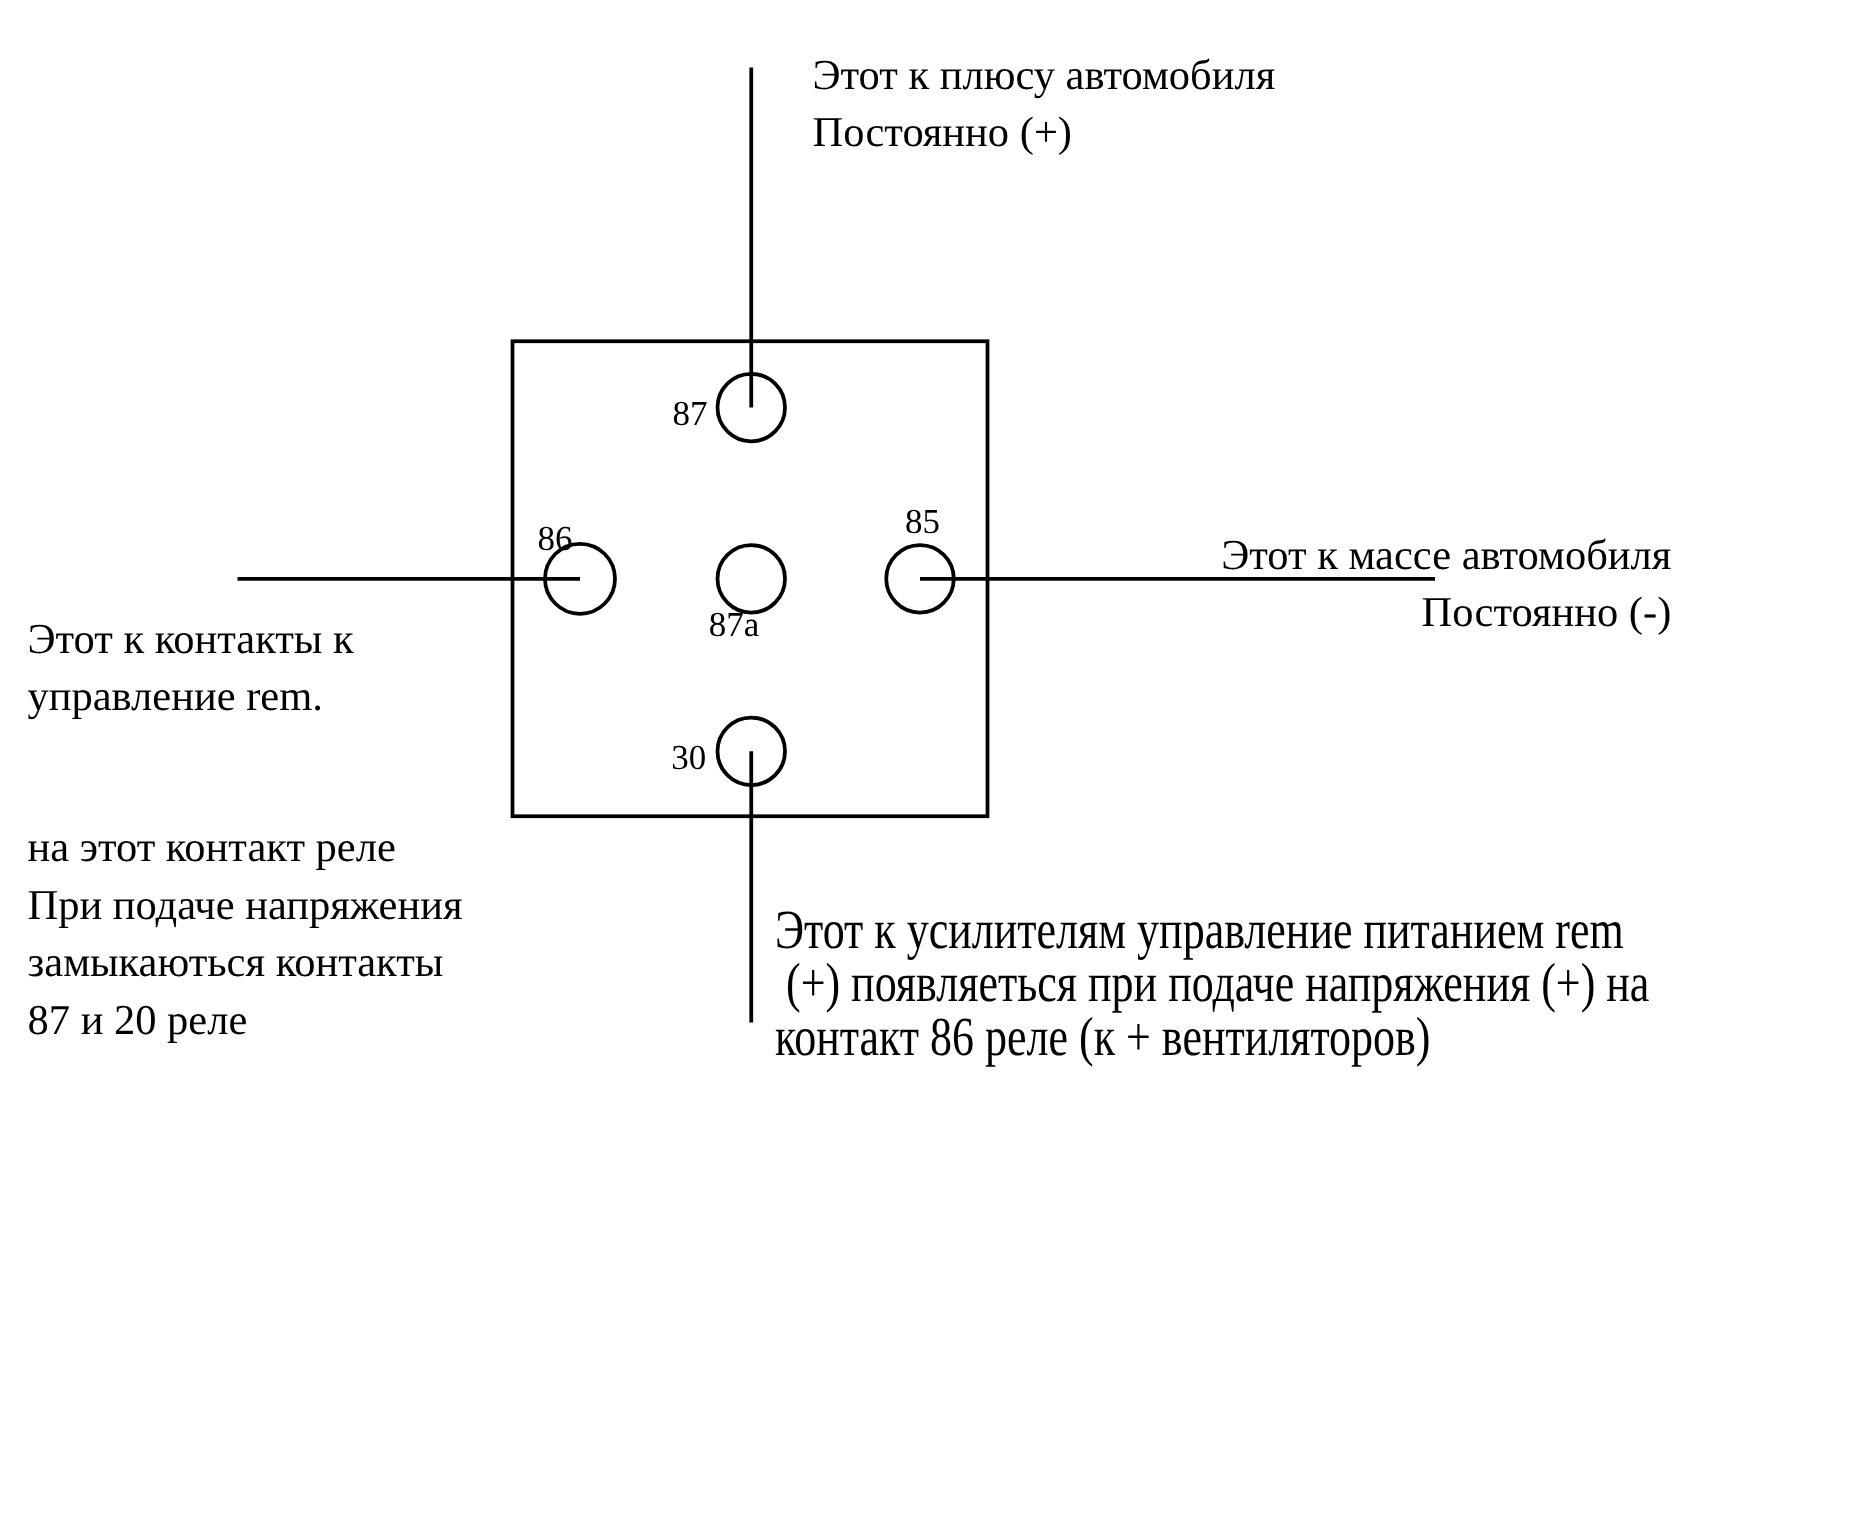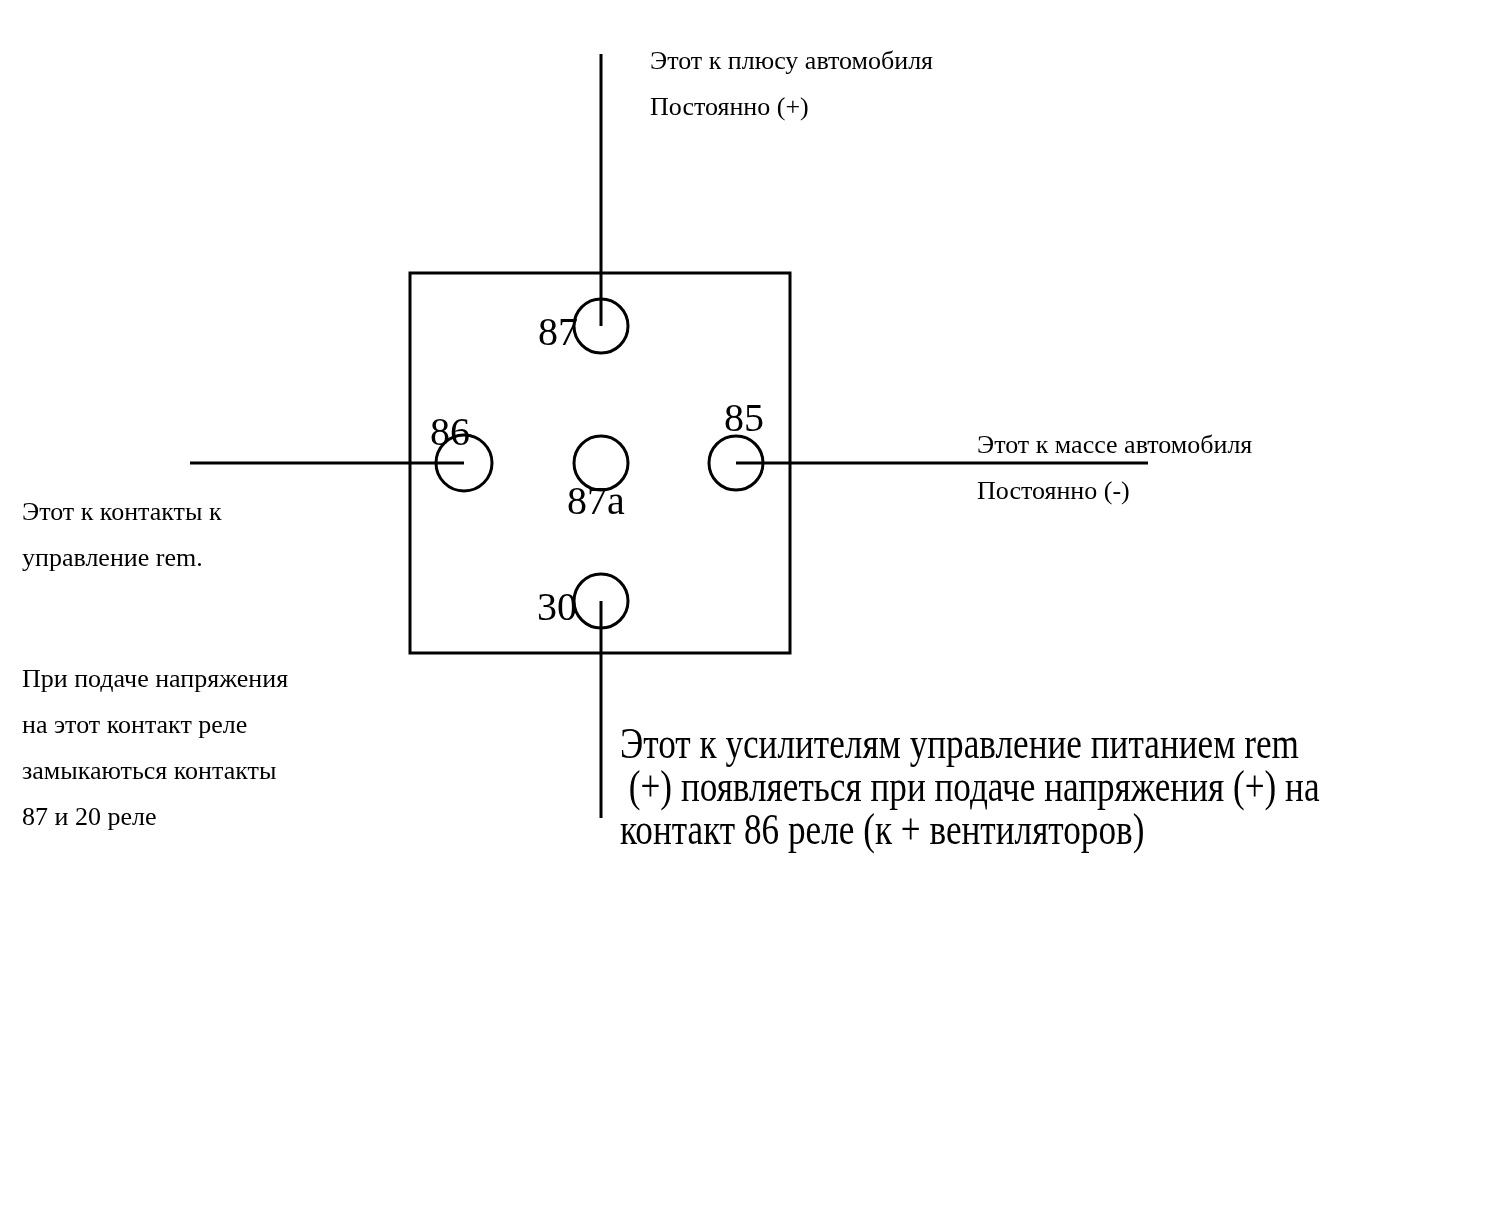--- a/index.html
+++ b/index.html
@@ -16,36 +16,36 @@
     font-family: "Liberation Serif", serif;
     color: #000000;
   }
   .diagram-svg {
     position: absolute;
     left: 0;
     top: 0;
   }
   .anno {
     position: absolute;
-    font-size: 26px;
+    font-size: 34px;
     line-height: 46px;
     color: #000000;
   }
   .anno .txt-line {
     white-space: pre;
   }
   .anno-condensed {
     font-size: 44px;
     line-height: 43px;
     transform: scaleX(0.80);
     transform-origin: 0 0;
   }
   .pin-label {
     position: absolute;
-    font-size: 40px;
+    font-size: 28px;
     line-height: 40px;
     white-space: pre;
   }
 </style>
 </head>
 <body>
 
 <div class="canvas">
 
   <svg class="diagram-svg" width="1500" height="1228" viewBox="0 0 1500 1228">
@@ -68,33 +68,33 @@
   <div class="pin-label" style="left:430px; top:412px;">86</div>
   <div class="pin-label" style="left:704px; top:398px;margin-left:20px;">85</div>
   <div class="pin-label" style="left:567px; top:481px;">87a</div>
   <div class="pin-label" style="left:537px; top:587px;">30</div>
 
   <div class="anno" style="left:650px; top:38px;">
     <div class="txt-line">Этот к плюсу автомобиля</div>
     <div class="txt-line">Постоянно (+)</div>
   </div>
 
-  <div class="anno" style="left:977px; top:422px;">
+  <div class="anno" style="left:977px; top:422px;text-align:right;">
     <div class="txt-line">Этот к массе автомобиля</div>
     <div class="txt-line">Постоянно (-)</div>
   </div>
 
   <div class="anno" style="left:22px; top:489px;">
     <div class="txt-line">Этот к контакты к</div>
     <div class="txt-line">управление rem.</div>
   </div>
 
   <div class="anno" style="left:22px; top:656px;">
+    <div class="txt-line">на этот контакт реле</div>
     <div class="txt-line">При подаче напряжения</div>
-    <div class="txt-line">на этот контакт реле</div>
     <div class="txt-line">замыкаються контакты</div>
     <div class="txt-line">87 и 20 реле</div>
   </div>
 
   <div class="anno anno-condensed" style="left:620px; top:722px;">
     <div class="txt-line">Этот к усилителям управление питанием rem</div>
     <div class="txt-line"> (+) появляеться при подаче напряжения (+) на</div>
     <div class="txt-line">контакт 86 реле (к + вентиляторов)</div>
   </div>
 

